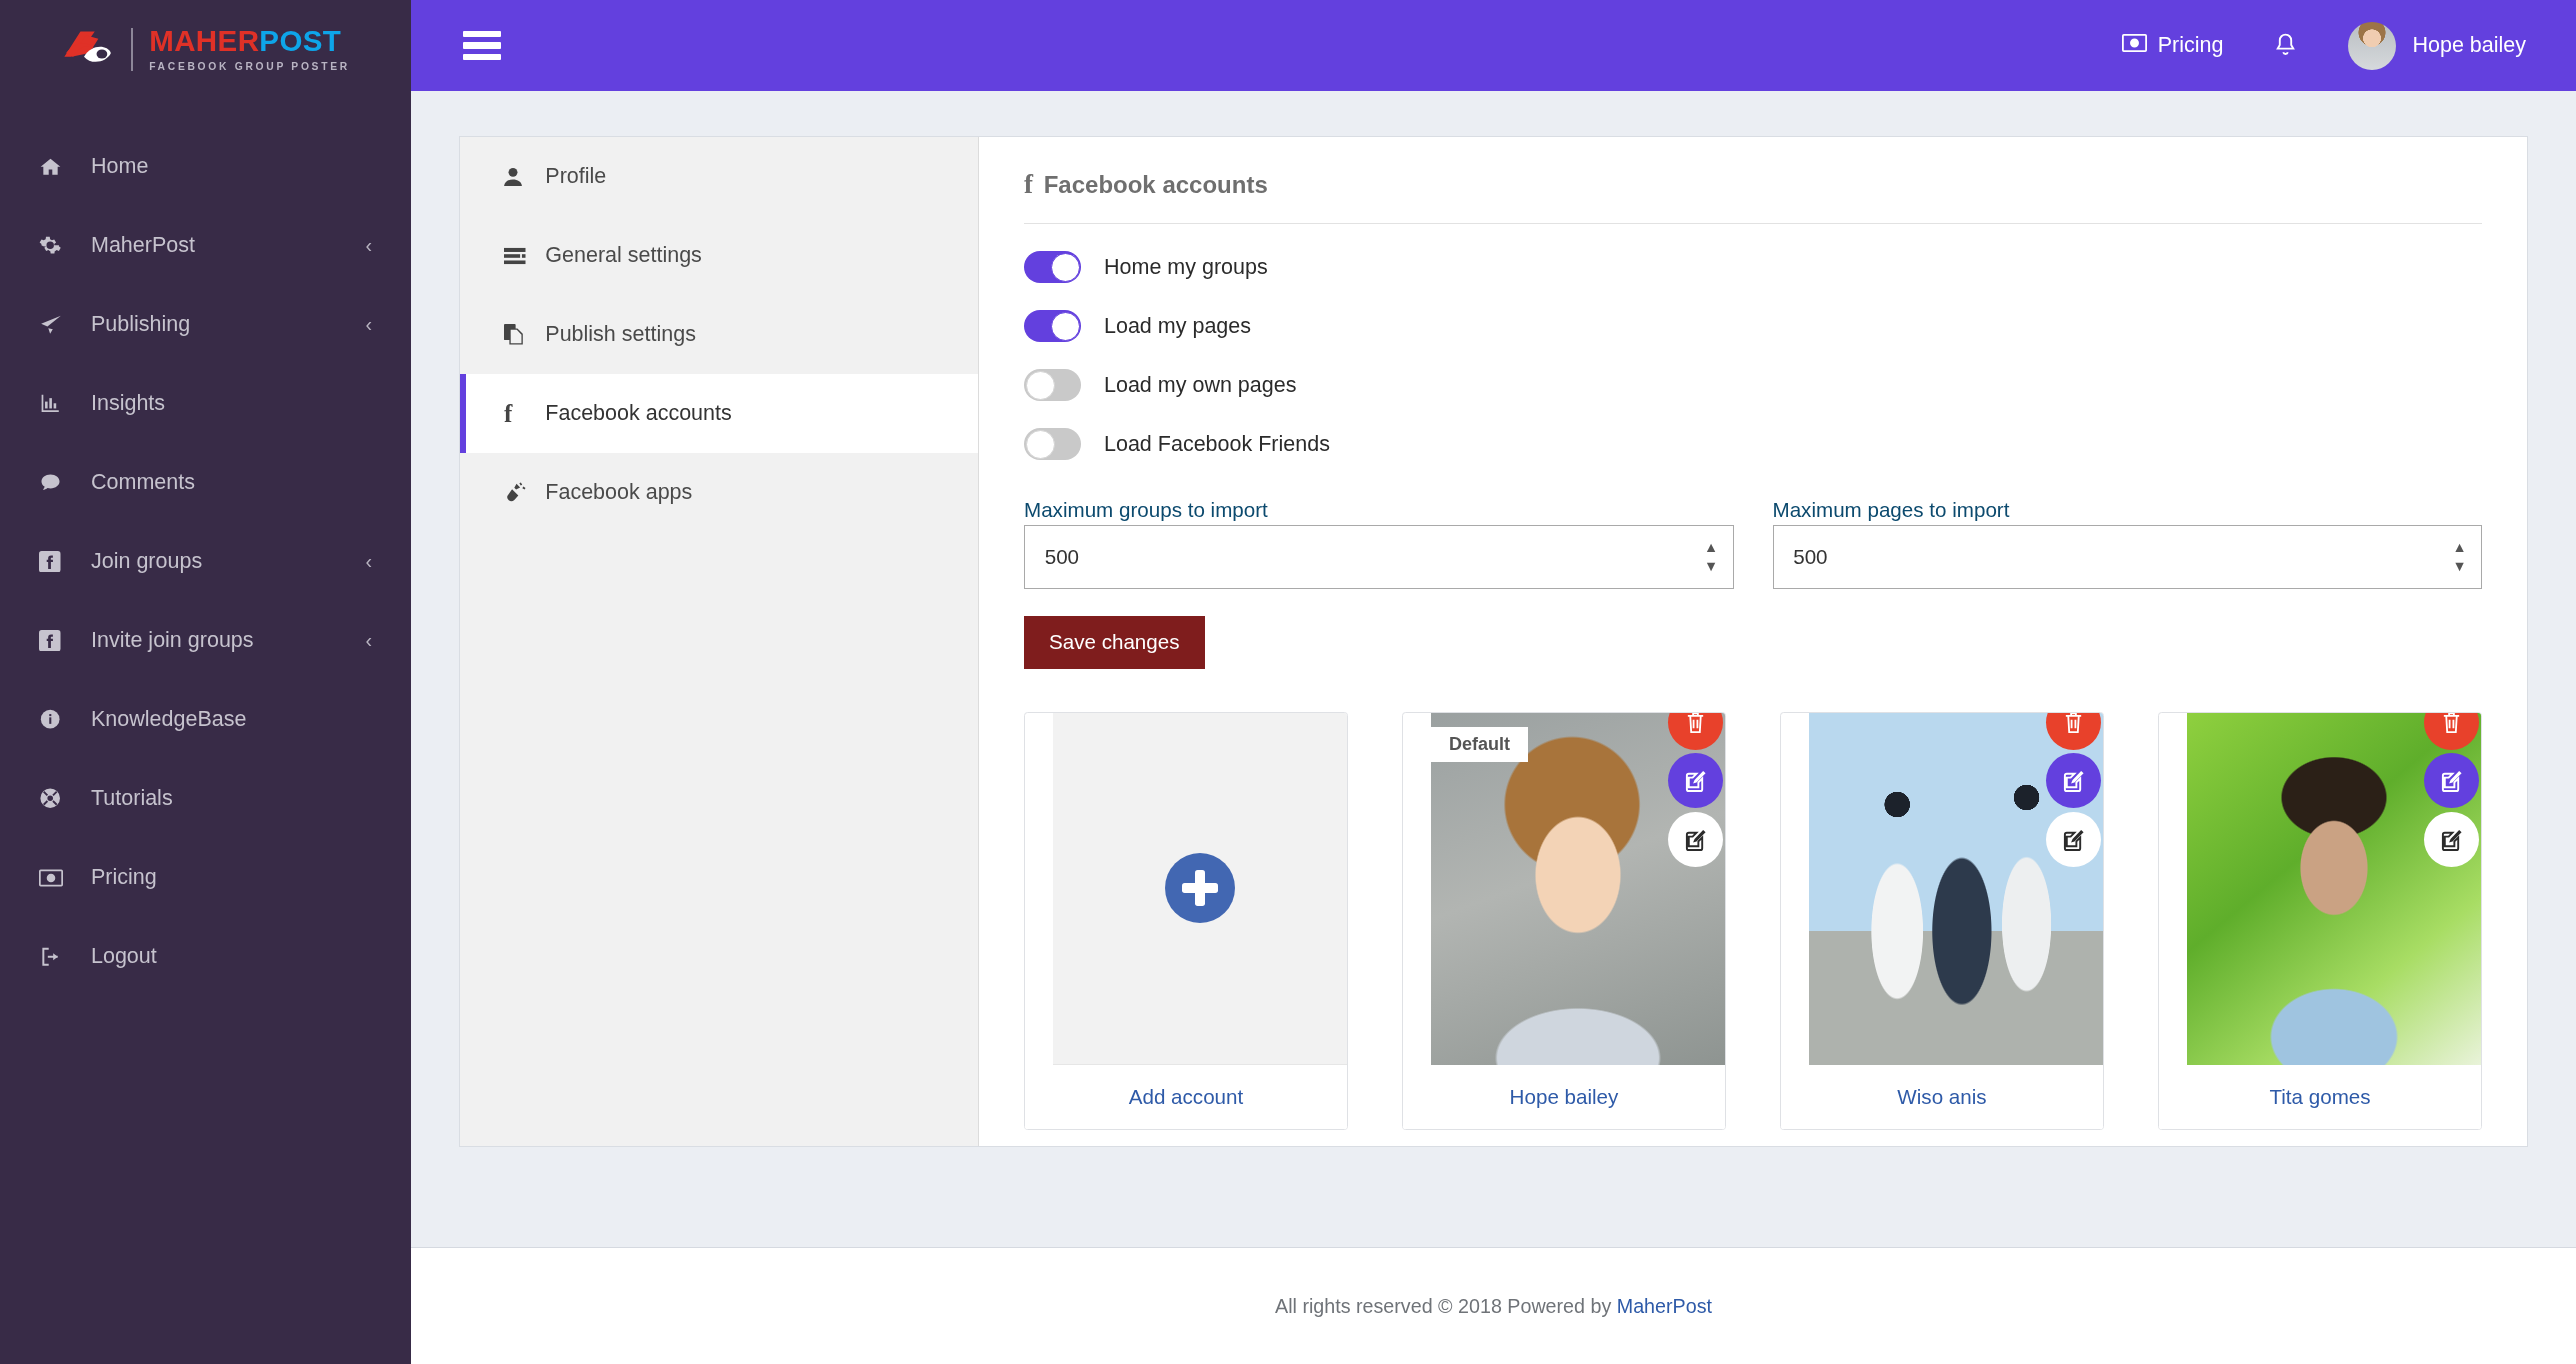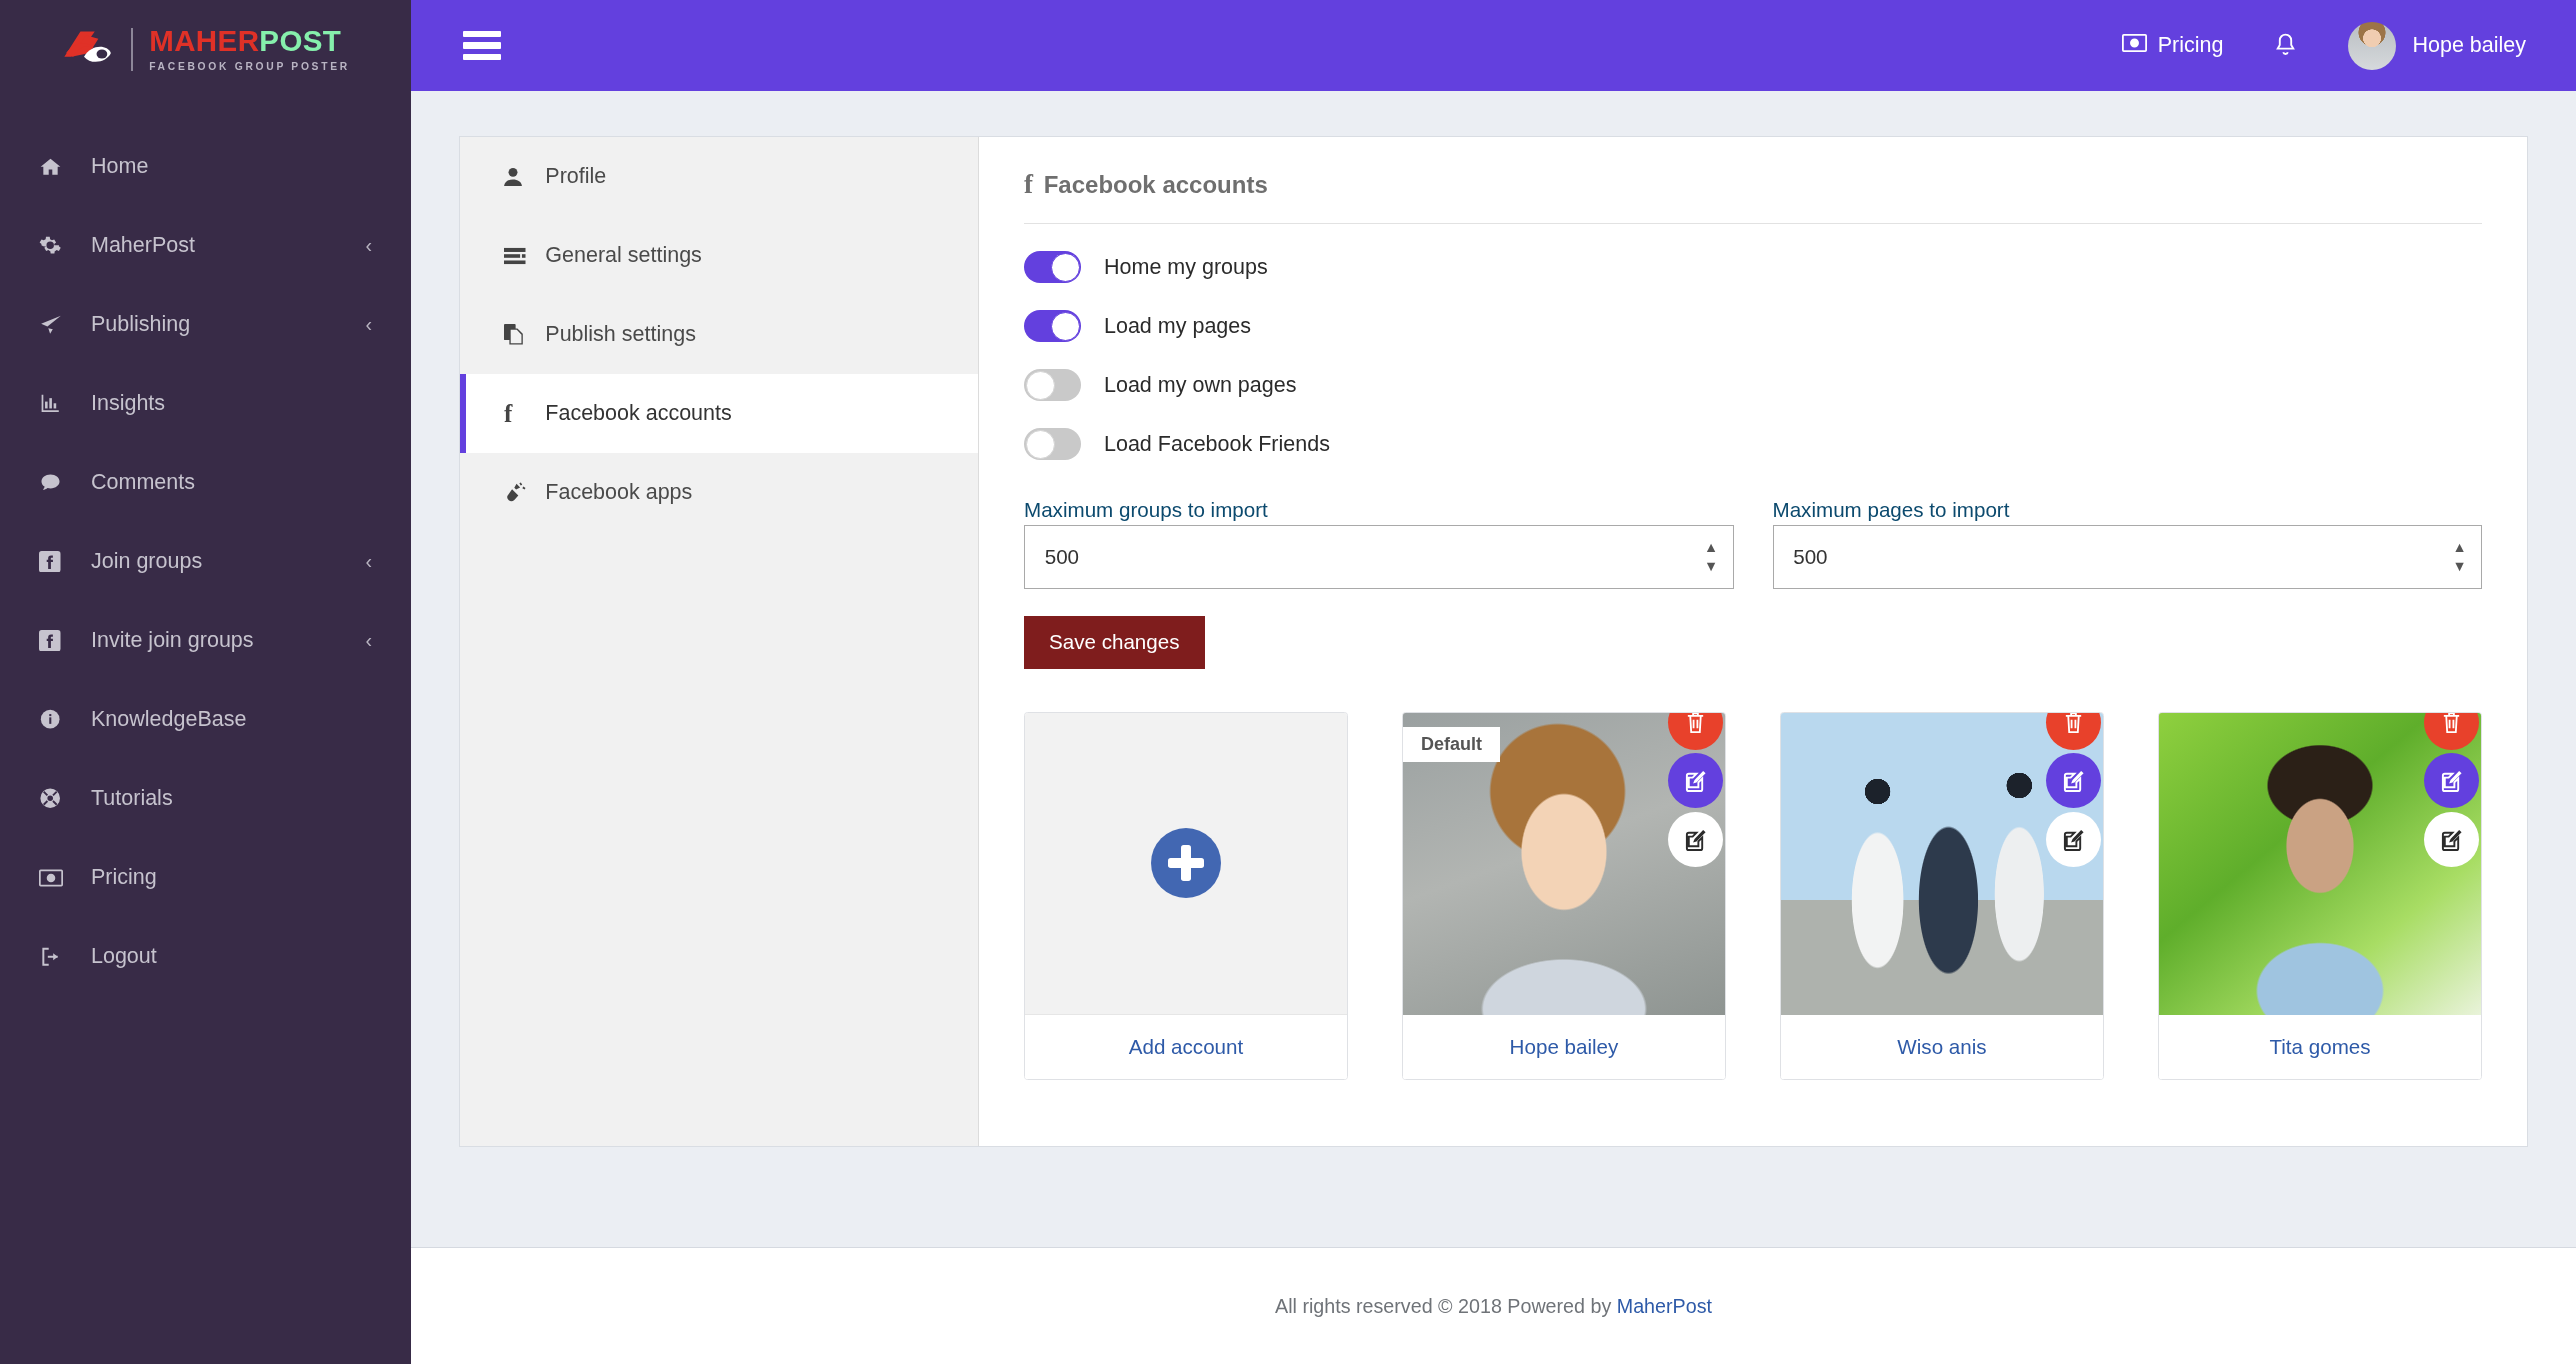--- a/index.html
+++ b/index.html
@@ -22,21 +22,21 @@
     padding-left: 59px;
   }
   .brand-logo { display: flex; align-items: center; gap: 0; }
   .brand-mark { width: 59px; height: 47px; margin-right: 12.5px; }
   .brand-divider {
     width: 2.7px; height: 43px; background: #8d8799; margin-right: 16px;
   }
   .brand-words { display: flex; flex-direction: column; line-height: 1; }
   .brand-title { font-size: 29.5px; font-weight: 700; letter-spacing: 0.4px; }
   .brand-title .red { color: #E03127; }
-  .brand-title .white { color: #86efac; }
+  .brand-title .white { color: #0ea5e9; }
   .brand-sub {
     font-size: 10.3px; color: #b9b4c3; letter-spacing: 2.7px;
     margin-top: 6.3px; font-weight: 600;
   }
 
   .nav { margin-top: 29px; }
   .nav-item {
     display: flex; align-items: center;
     height: 79px; padding: 0 39px 0 39px;
     color: #c6c3ce; font-size: 21.5px; cursor: pointer;
@@ -154,22 +154,23 @@
   
   .cards {
     display: flex; gap: 54px; margin-top: 43px;
   }
   .card {
     width: 340px; background: #fff;
     border: 0.9px solid #dfe1e5; border-radius: 3.6px;
     overflow: hidden; position: relative;
   }
   .card-media {
-    height: 302px; position: relative; overflow: hidden;
+    height: 352px; position: relative; overflow: hidden;
     background: #f1f1f1;
+    margin-left: 28px;
   }
   .card-footer {
     height: 64px; display: flex; align-items: center;
     justify-content: center; background: #fff;
     font-size: 20.6px; color: #2E5AA8; cursor: pointer;
   }
   .add-card .card-media {
     display: flex; align-items: center; justify-content: center;
     background: #F2F2F2; border-bottom: 0.9px solid #e6e6e6;
   }

